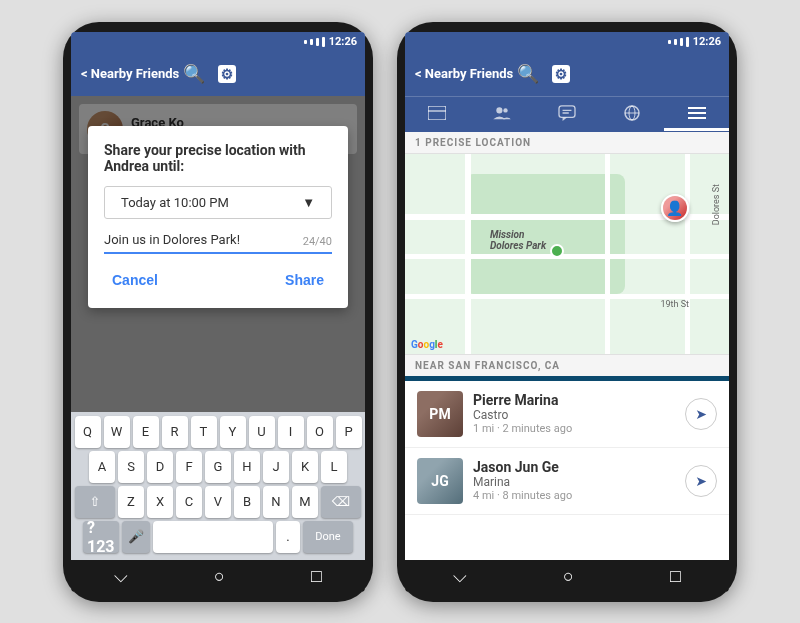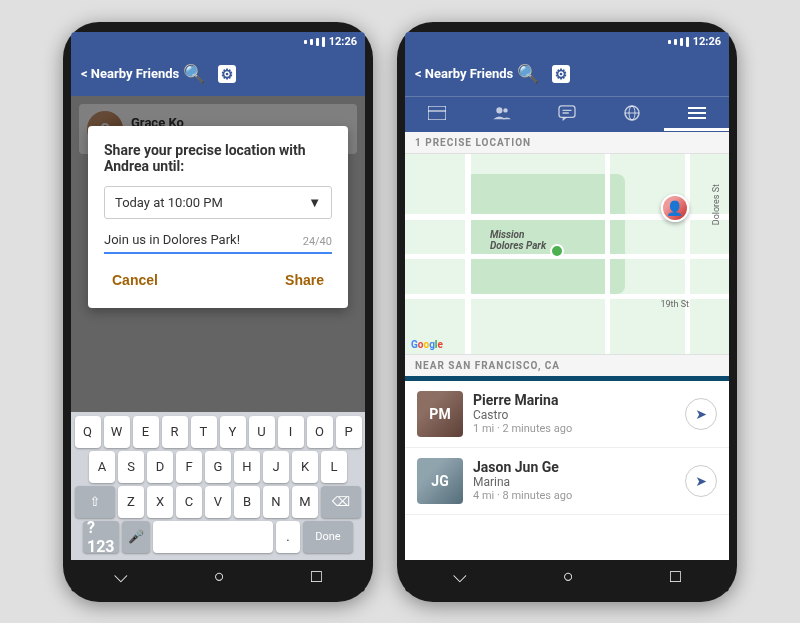--- a/index.html
+++ b/index.html
@@ -152,39 +152,39 @@
     }
     .dialog-title {
       font-size: 14px;
       font-weight: bold;
       color: #333;
       margin-bottom: 12px;
     }
     .dialog-dropdown {
       border: 1px solid #ccc;
       border-radius: 3px;
-      padding: 8px 10px;
+      padding: 8px 16px;
       display: flex;
       justify-content: space-between;
       align-items: flex-start;
       margin-bottom: 10px;
       background: #fff;
     }
     .dialog-dropdown span {
       font-size: 13px;
       color: #333;
     }
     .dialog-buttons {
       display: flex;
       justify-content: space-between;
     }
     .dialog-btn {
       font-size: 14px;
       font-weight: bold;
-      color: #a16207;
+      color: #3b82f6;
       background: none;
       border: none;
       cursor: pointer;
       padding: 4px 8px;
     }
 
     
     .bg-content {
       padding: 8px;
     }

